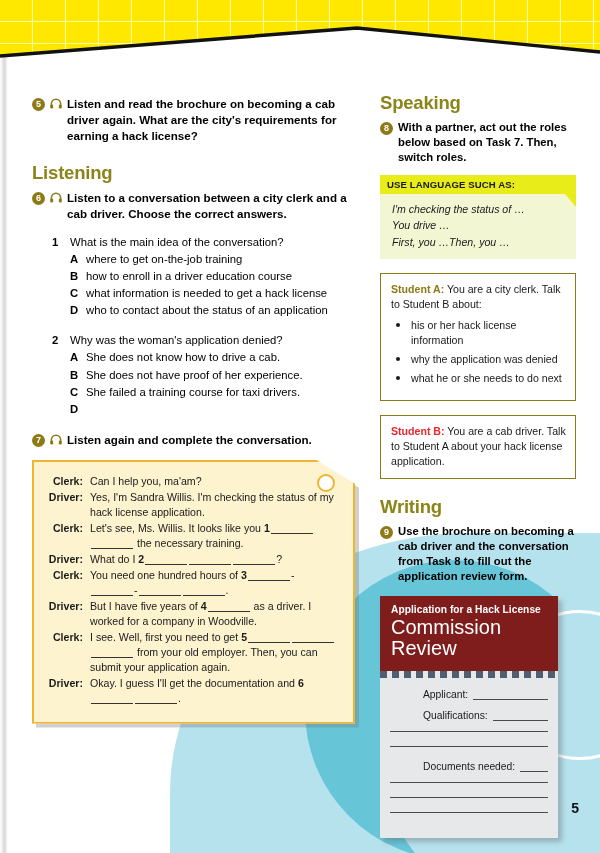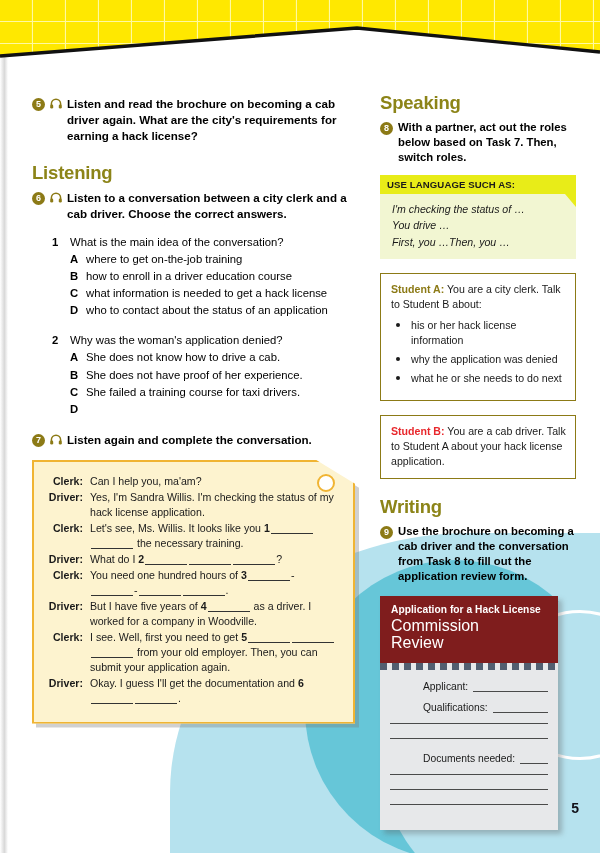--- a/index.html
+++ b/index.html
@@ -319,21 +319,21 @@
     position: relative;
   }
   .form-head-small {
     color: #ffffff;
     font-size: 10.2px;
     font-weight: bold;
     letter-spacing: 0.05px;
   }
   .form-head-big {
     color: #ffffff;
-    font-size: 16px;
+    font-size: 20px;
     line-height: 1.07;
     margin-top: 2px;
     font-weight: normal;
   }
   .perf {
     height: 7px;
     background:
       repeating-linear-gradient(to right,
         #525e70 0px, #525e70 7px,
         #e7e8ea 7px, #e7e8ea 12px);

